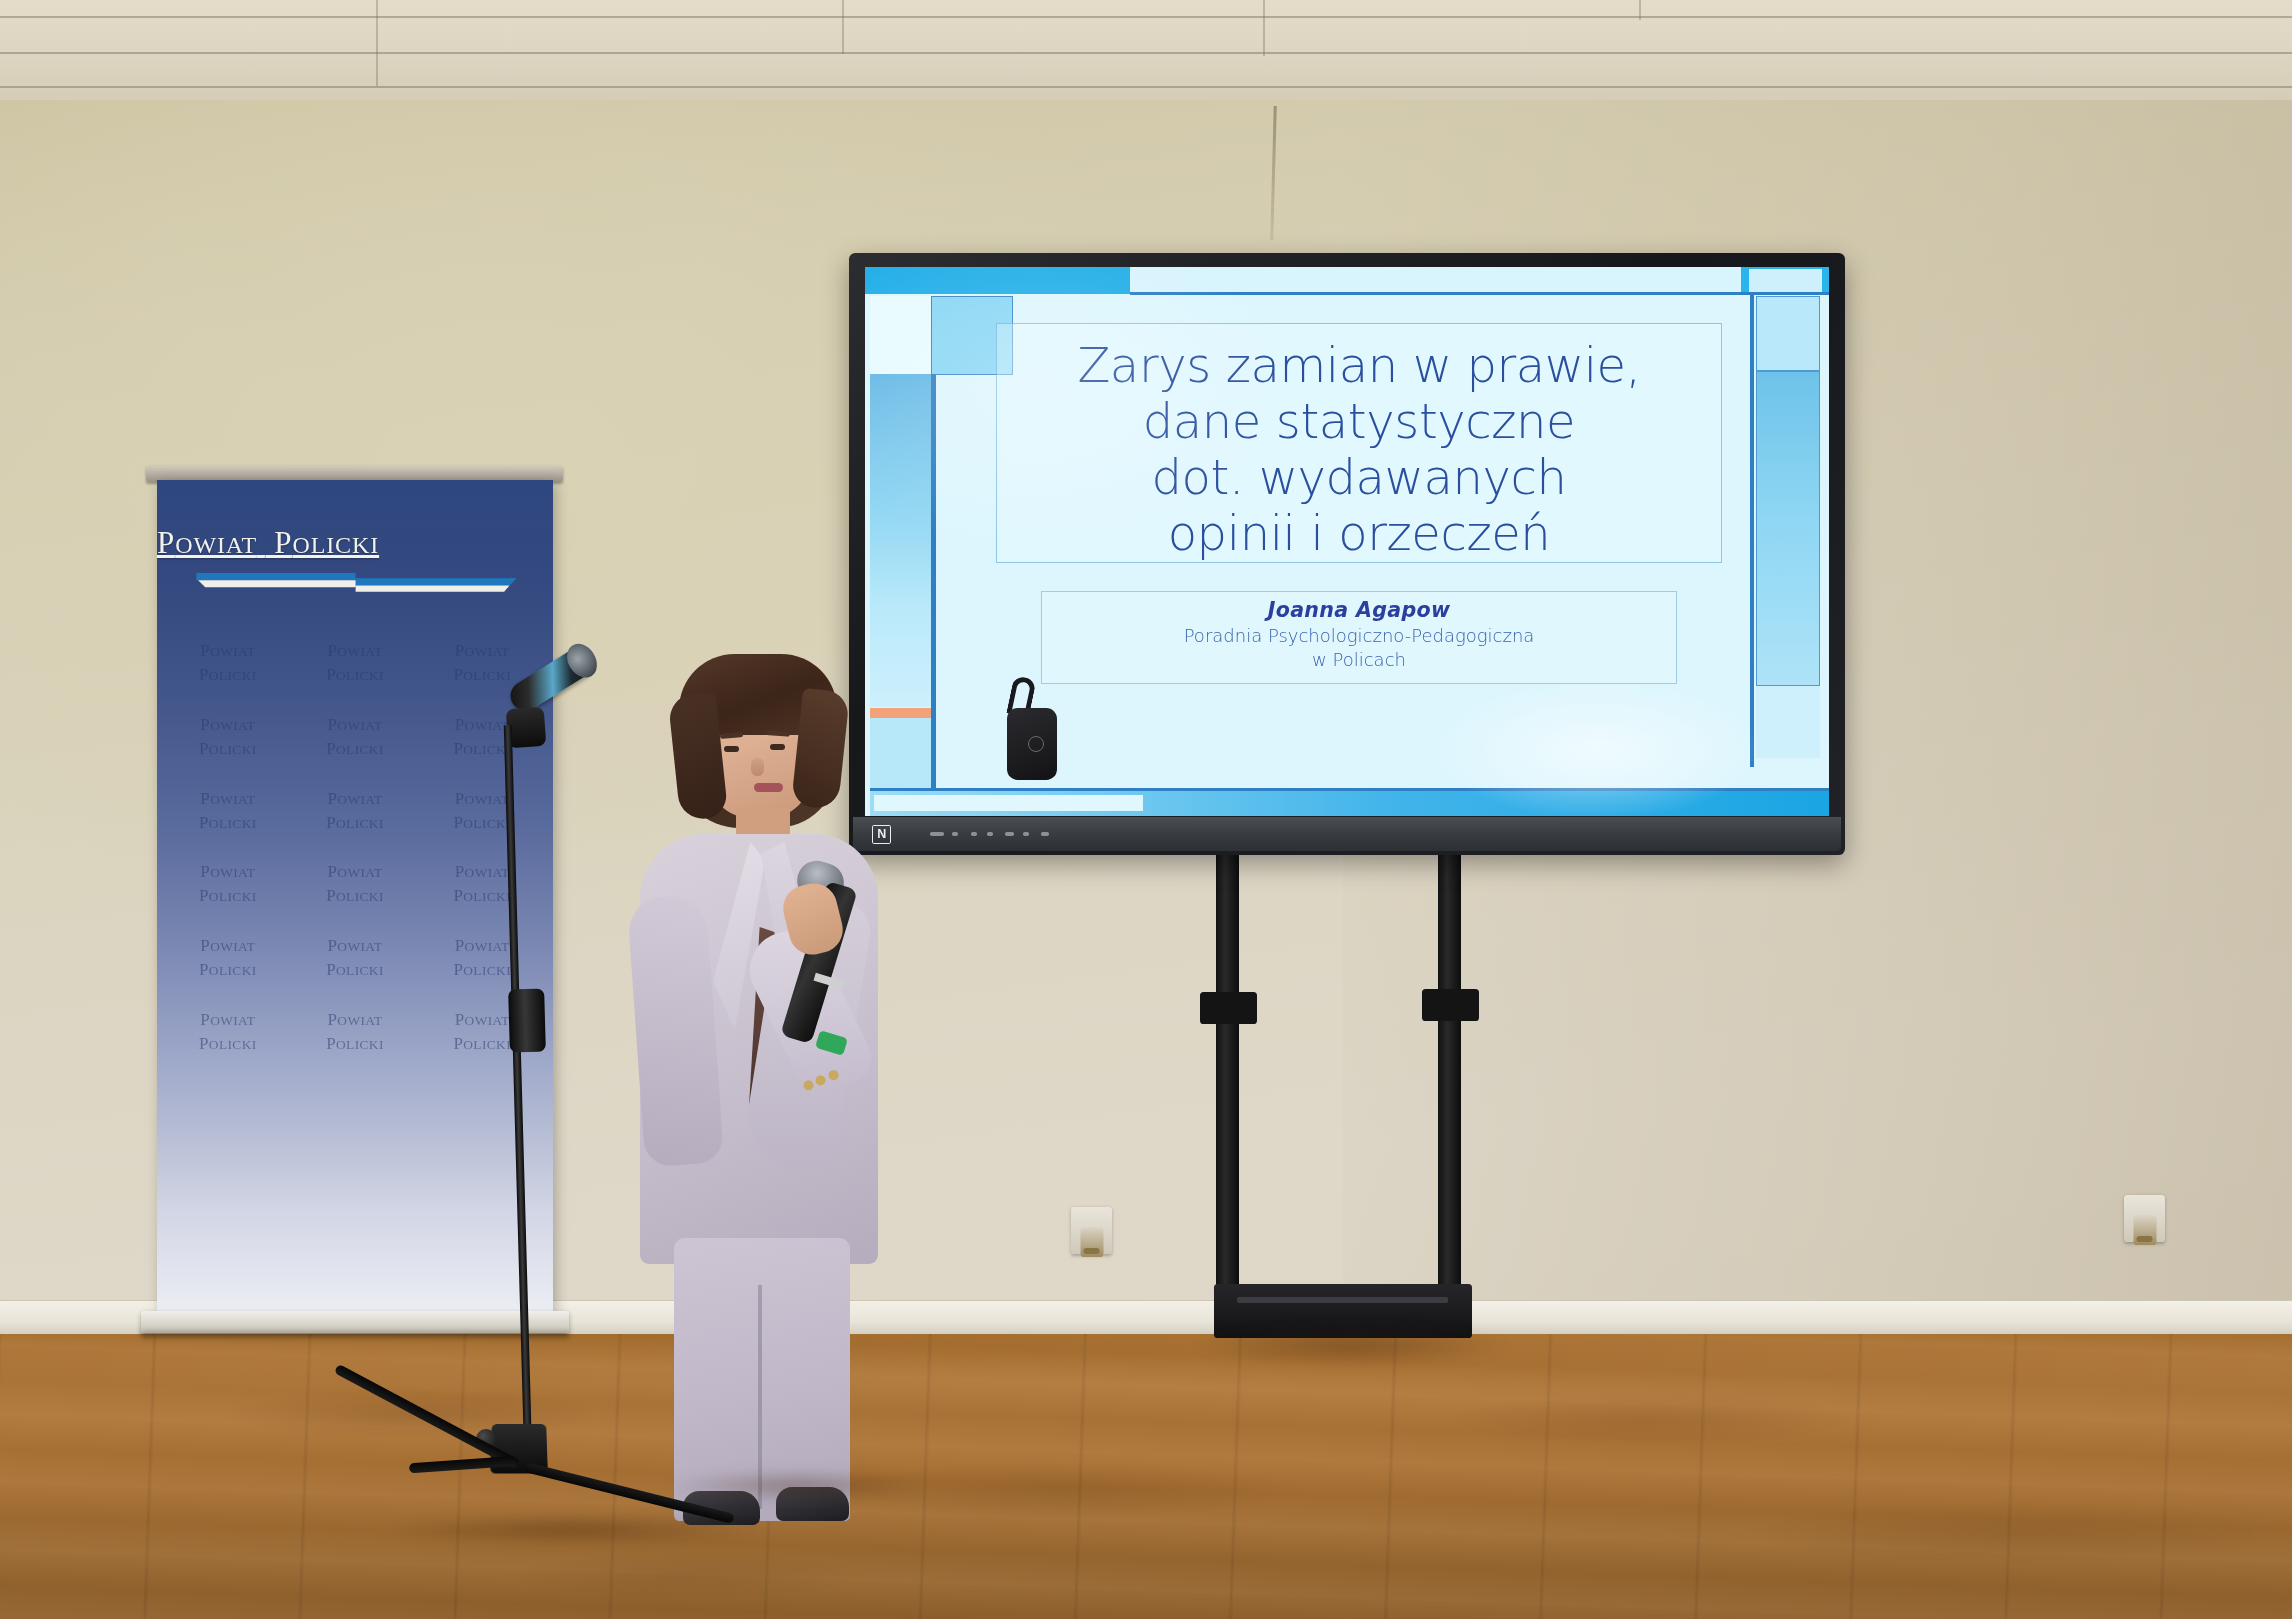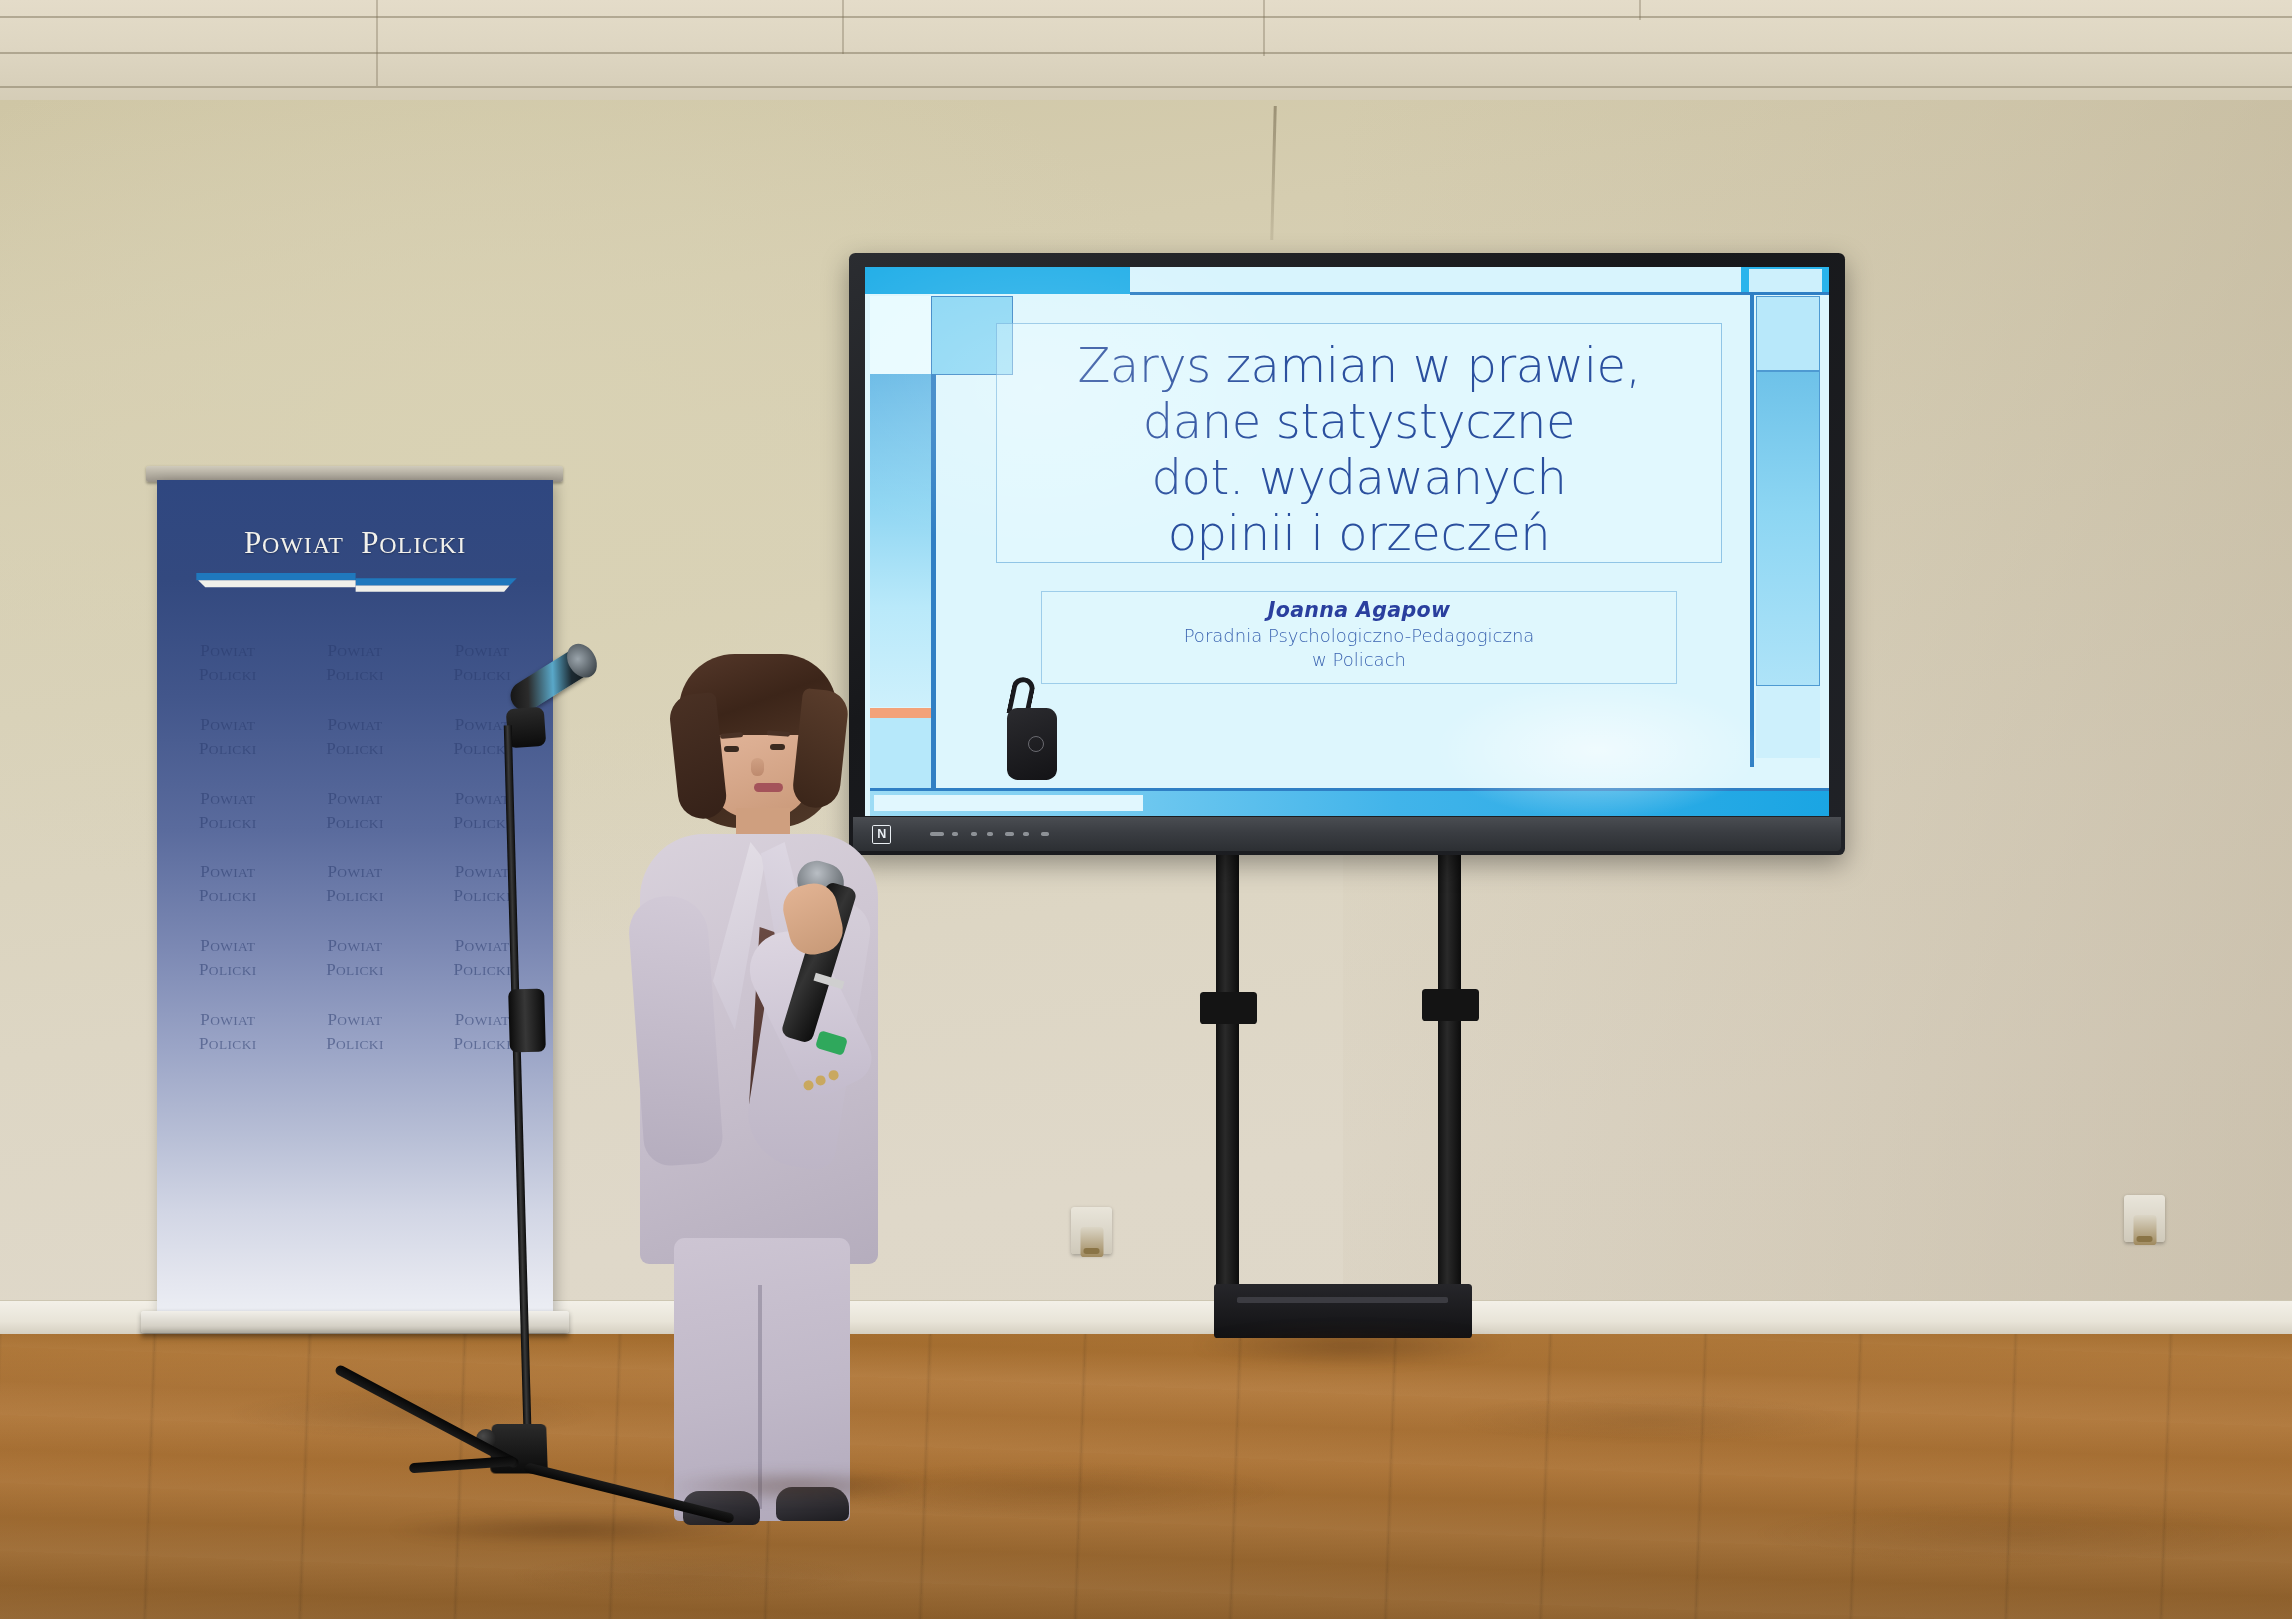--- a/index.html
+++ b/index.html
@@ -84,25 +84,26 @@
   }
   .banner {
     position:absolute; left:0; top:14.3px; width:396px; height:833px;
     background:linear-gradient(180deg,
       #2f4780 0%, #33497f 12%, #42568b 26%, #5a6b9d 42%,
       #7b88b3 56%, #9aa4c6 68%, #b8bfd6 79%, #d2d6e5 88%, #e4e6ef 96%, #eceef4 100%);
     overflow:hidden;
     box-shadow:2.7px 3.6px 12.5px rgba(0,0,0,.25);
   }
   .banner-head {
-    position:absolute; left:0; top:45px; width:396px; text-align:center;
+    position:absolute; left:0; top:45px; width:396px; text-align:left;
     color:#f2f1ec; font-family:"Liberation Serif", serif;
     font-size:31px; letter-spacing:0.9px; font-weight:400;
     text-shadow:0 0.9px 1.8px rgba(0,0,0,.35);
     white-space:nowrap;
+    text-decoration:underline;
   }
   .banner-head .sc { font-size:24px; }
   .banner-rule { position:absolute; left:39px; top:93px; width:321px; height:19.7px; }
   .banner-watermark {
     position:absolute; left:0; top:159px; width:396px; height:673px;
     display:grid; grid-template-columns:repeat(3,1fr); grid-auto-rows:54px;
     row-gap:19.7px; padding:0 7.2px;
     font-family:"Liberation Serif", serif; color:rgba(40,58,108,.52);
     font-size:17px; line-height:23px; text-align:center; letter-spacing:0.4px;
   }

